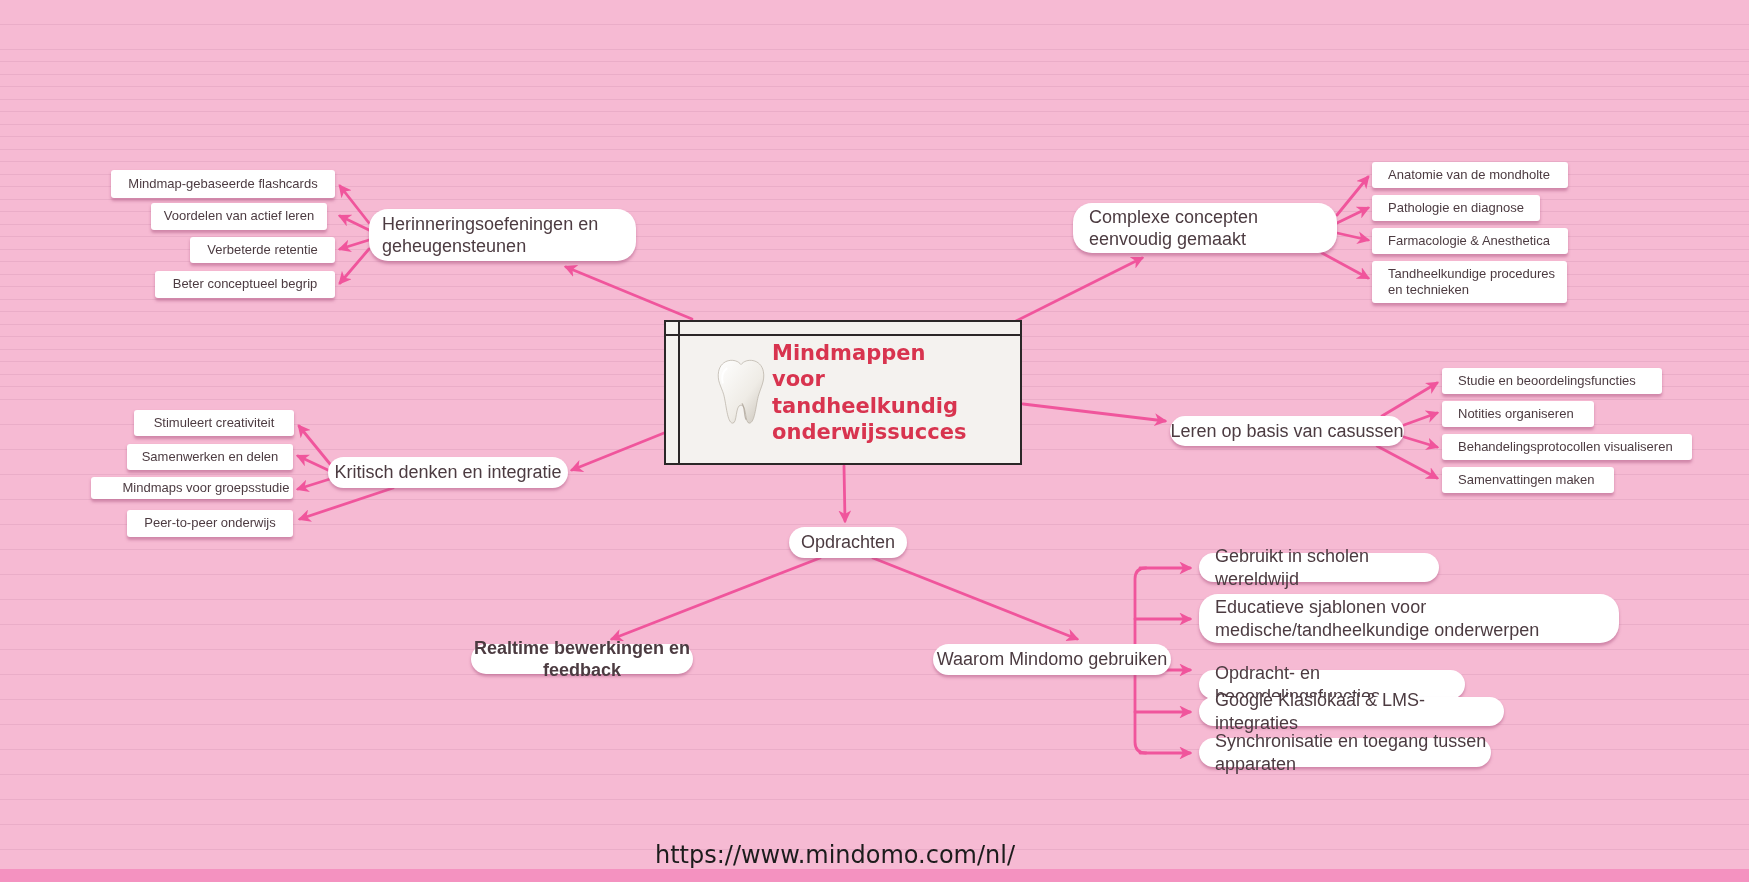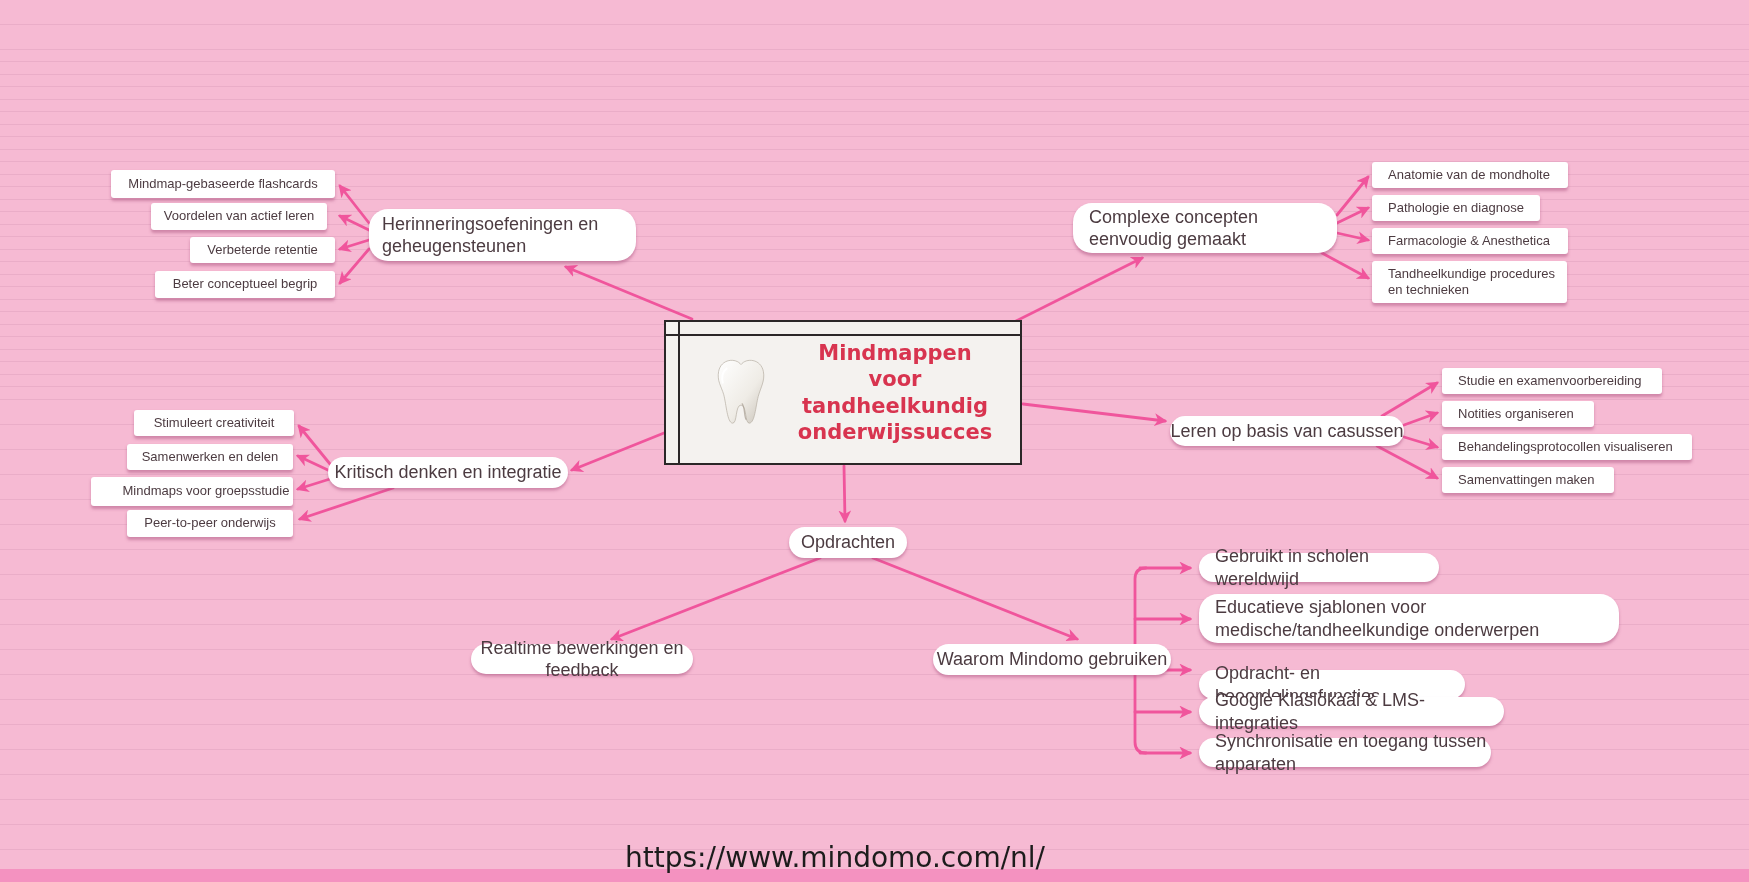--- a/index.html
+++ b/index.html
@@ -33,29 +33,29 @@
   #central-topic{
     position:absolute;z-index:2;
     left:664px;top:320px;width:358px;height:145px;
     background:#f4f2ef;border:2px solid #2b2728;
     box-sizing:border-box;display:flex;align-items:center;
   }
   #central-topic .vline{position:absolute;left:12px;top:0;bottom:0;width:1.5px;background:#2b2728;}
   #central-topic .hline{position:absolute;left:0;right:0;top:12px;height:1.5px;background:#2b2728;}
   #tooth-wrap{margin-left:44px;flex:0 0 auto;display:flex;align-items:center;}
   #central-title{
-    flex:1 1 auto;text-align:center;
+    flex:1 1 auto;text-align:left;
     color:#d8344f;font-weight:bold;font-size:21px;line-height:1.26;
     font-family:"DejaVu Sans", sans-serif;
     padding-right:2px;
   }
   #central-title span{display:block;}
   #footer-url{
     position:absolute;z-index:2;left:620px;top:841px;width:430px;
-    text-align:center;color:#1c1c1c;font-size:28px;
+    text-align:center;color:#1c1c1c;font-size:24px;
     font-family:"DejaVu Sans", sans-serif;
   }
 </style>
 </head>
 <body>
 
 <div id="canvas">
 
   <svg class="connectors" width="1749" height="882">
     <defs>
@@ -127,33 +127,33 @@
   <div class="node" style="left:190px;top:237px;width:145px;height:26px;">Verbeterde retentie</div>
   <div class="node" style="left:155px;top:271px;width:180px;height:27px;">Beter conceptueel begrip</div>
 
   <div class="node main lpad" style="left:1073px;top:203px;width:264px;height:50px;">Complexe concepten eenvoudig gemaakt</div>
   <div class="node lpad" style="left:1372px;top:162px;width:196px;height:26px;">Anatomie van de mondholte</div>
   <div class="node lpad" style="left:1372px;top:195px;width:168px;height:26px;">Pathologie en diagnose</div>
   <div class="node lpad" style="left:1372px;top:228px;width:196px;height:26px;">Farmacologie &amp; Anesthetica</div>
   <div class="node lpad" style="left:1372px;top:261px;width:195px;height:42px;">Tandheelkundige procedures en technieken</div>
 
   <div class="node main" style="left:1170px;top:416px;width:234px;height:30px;">Leren op basis van casussen</div>
-  <div class="node lpad" style="left:1442px;top:368px;width:220px;height:26px;">Studie en examenvoorbereiding</div>
+  <div class="node lpad" style="left:1442px;top:368px;width:220px;height:26px;">Studie en beoordelingsfuncties</div>
   <div class="node lpad" style="left:1442px;top:401px;width:152px;height:26px;">Notities organiseren</div>
   <div class="node lpad" style="left:1442px;top:434px;width:250px;height:26px;">Behandelingsprotocollen visualiseren</div>
   <div class="node lpad" style="left:1442px;top:467px;width:172px;height:26px;">Samenvattingen maken</div>
 
   <div class="node main" style="left:328px;top:457px;width:240px;height:31px;">Kritisch denken en integratie</div>
   <div class="node" style="left:134px;top:410px;width:160px;height:26px;">Stimuleert creativiteit</div>
   <div class="node" style="left:127px;top:444px;width:166px;height:26px;">Samenwerken en delen</div>
-  <div class="node" style="left:91px;top:477px;width:202px;height:29px;padding-left:28px;">Mindmaps voor groepsstudie</div>
+  <div class="node" style="left:91px;top:477px;width:202px;height:22px;padding-left:28px;">Mindmaps voor groepsstudie</div>
   <div class="node" style="left:127px;top:510px;width:166px;height:27px;">Peer-to-peer onderwijs</div>
 
   <div class="node main" style="left:789px;top:527px;width:118px;height:31px;">Opdrachten</div>
-  <div class="node main" style="left:471px;top:644px;width:222px;height:30px;">Realtime bewerkingen en feedback</div>
+  <div class="node main" style="left:471px;top:644px;width:222px;height:30px;font-weight:bold;">Realtime bewerkingen en feedback</div>
   <div class="node main" style="left:933px;top:644px;width:238px;height:31px;">Waarom Mindomo gebruiken</div>
 
   <div class="node main lpad" style="left:1199px;top:553px;width:240px;height:29px;">Gebruikt in scholen wereldwijd</div>
   <div class="node main lpad" style="left:1199px;top:594px;width:420px;height:49px;">Educatieve sjablonen voor medische/tandheelkundige onderwerpen</div>
   <div class="node main lpad" style="left:1199px;top:670px;width:266px;height:29px;">Opdracht- en beoordelingsfuncties</div>
   <div class="node main lpad" style="left:1199px;top:697px;width:305px;height:29px;">Google Klaslokaal &amp; LMS-integraties</div>
   <div class="node main lpad" style="left:1199px;top:738px;width:292px;height:29px;">Synchronisatie en toegang tussen apparaten</div>
 
   <div id="footer-url">https://www.mindomo.com/nl/</div>
 

